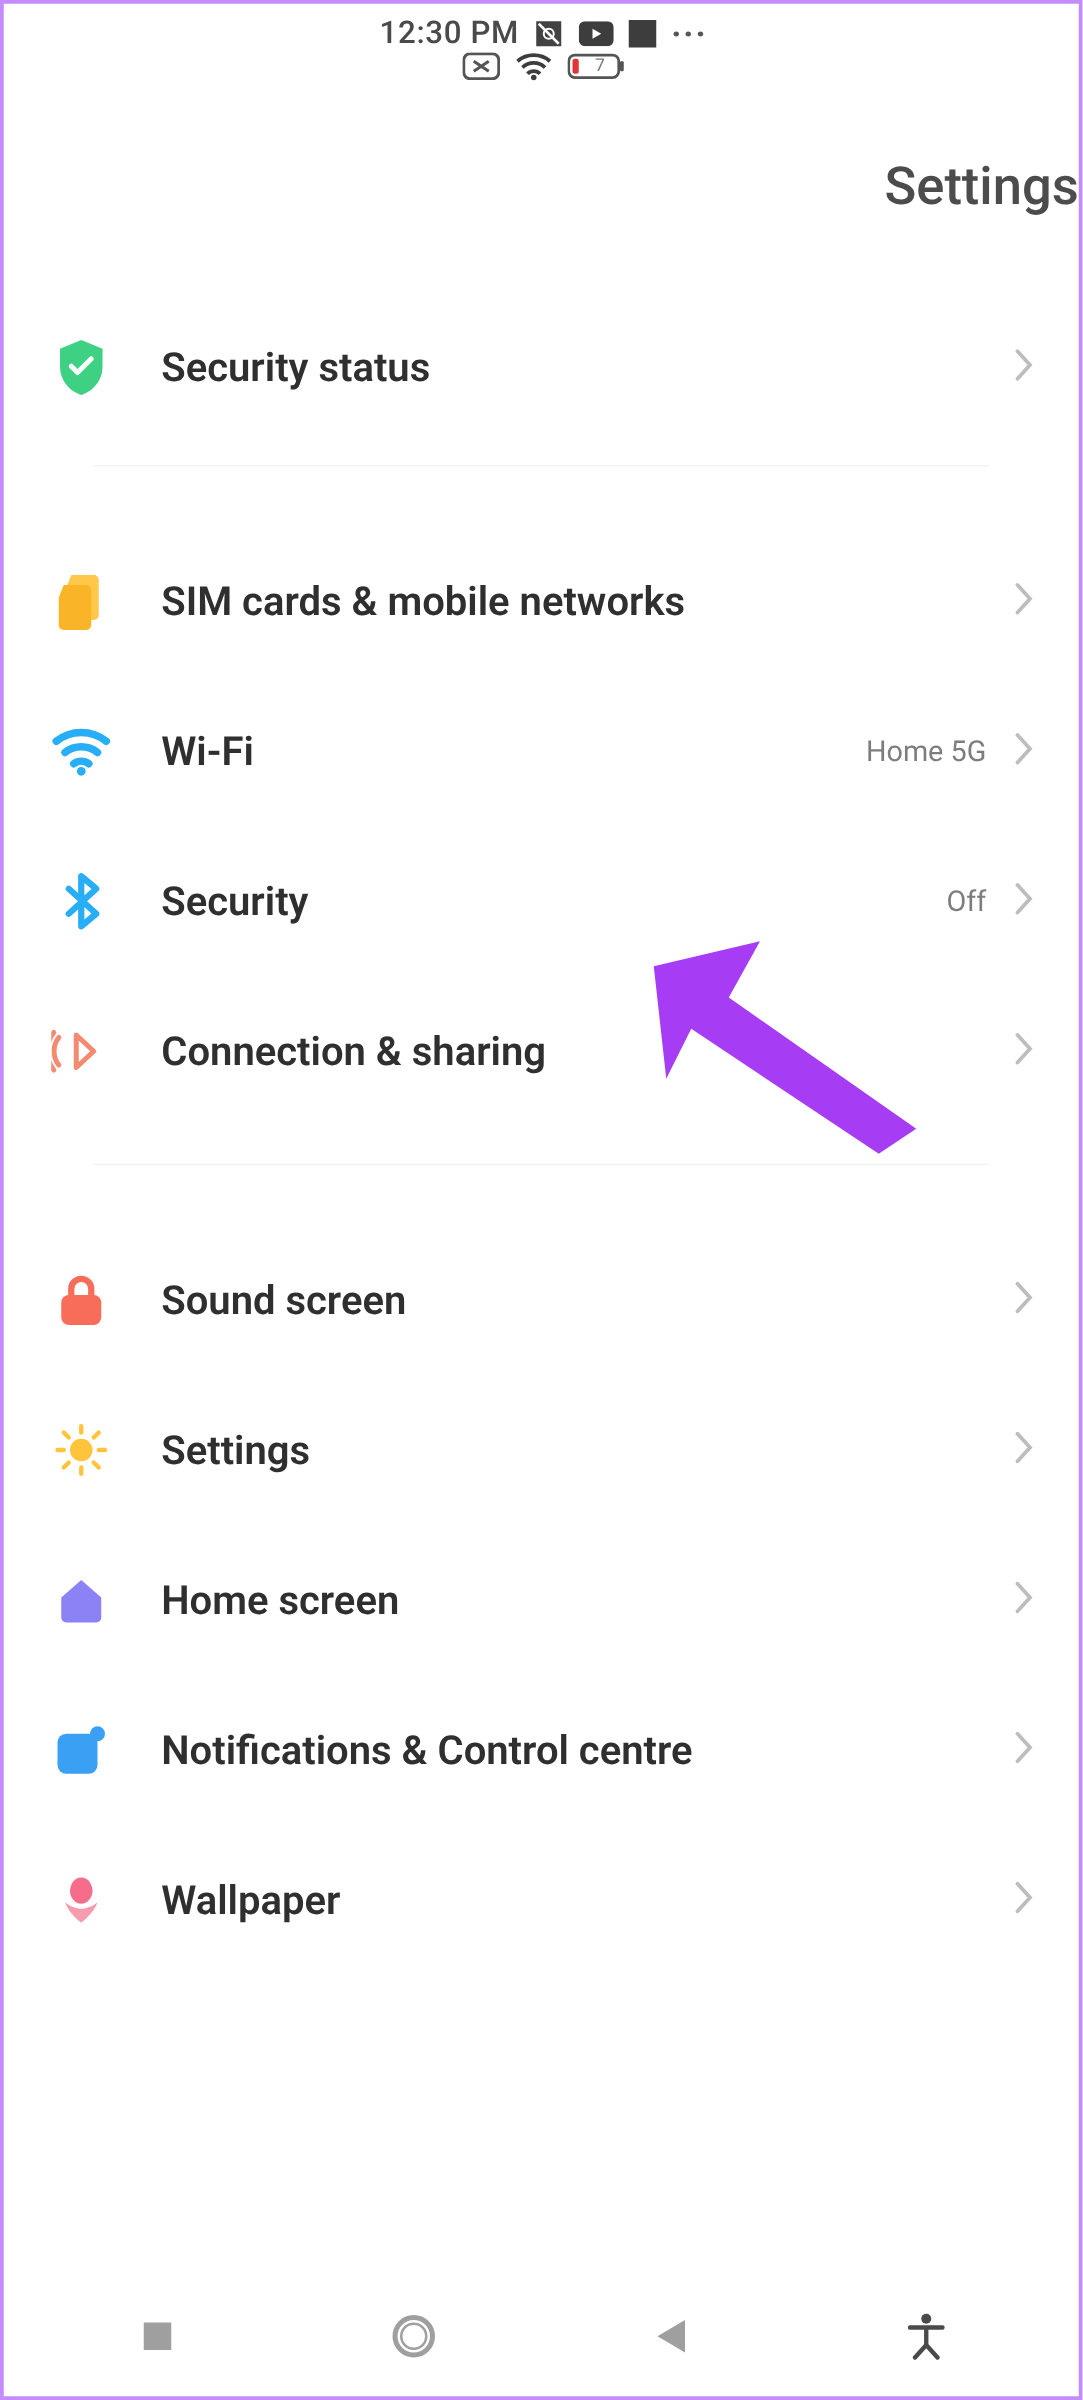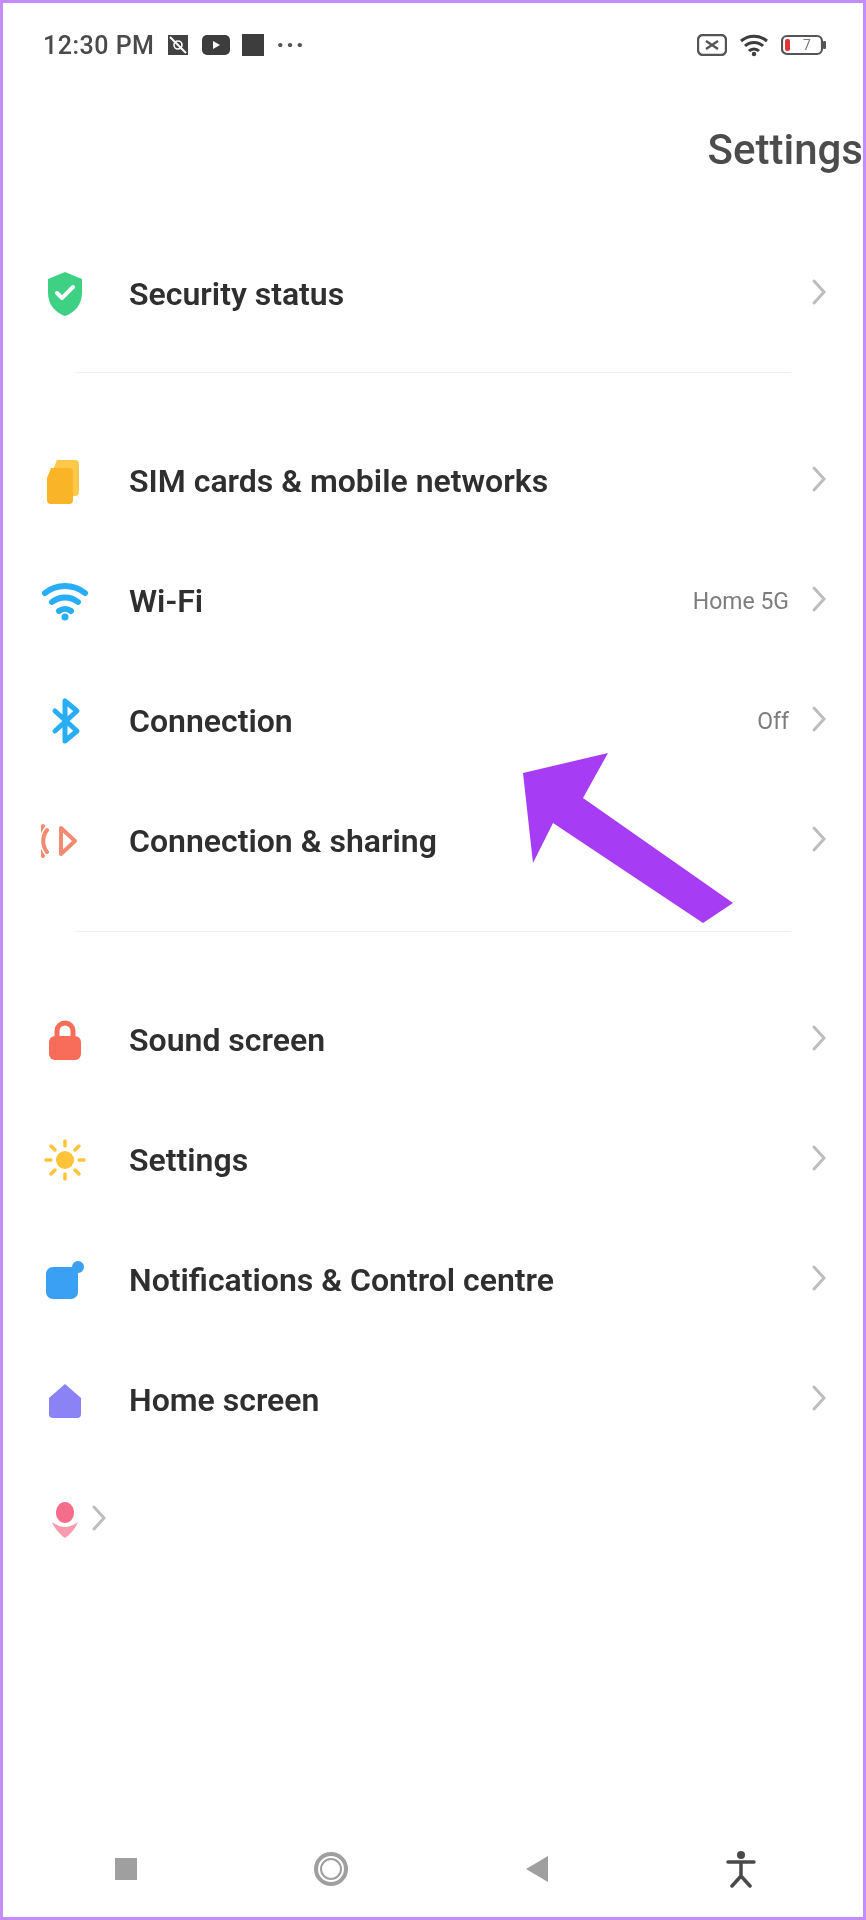--- a/index.html
+++ b/index.html
@@ -8,24 +8,25 @@
     font-family: -apple-system, "Segoe UI", Roboto, Helvetica, Arial, sans-serif;
     background: #fff;
     border: 3px solid #c48dff;
     position: relative;
     overflow: hidden;
   }
 
   
   .statusbar {
     display: flex;
-    justify-content: space-between;
+    justify-content: flex-end;
     align-items: center;
     padding: 22px 36px 10px 40px;
     height: 72px;
+    flex-direction: column;
   }
   .sb-left, .sb-right { display: flex; align-items: center; gap: 12px; }
   .sb-time { font-size: 25px; font-weight: 500; color: #4a4a4a; letter-spacing: 0.5px; }
   .sb-icon { display: inline-flex; align-items: center; justify-content: center; }
   .sb-square { width: 22px; height: 22px; background: #3d3d3d; }
   .sb-dots { font-size: 24px; color: #555; letter-spacing: 2px; font-weight: 900; line-height: 0;}
   .sb-batt-num { font-size: 14px; color: #7a7a7a; }
 
   
   .page-title {
@@ -189,21 +190,21 @@
         </svg>
     </span>
   </div>
 
   <div class="item">
     <span class="item-icon">
       <svg width="32" height="48" viewBox="0 0 32 48">
           <path d="M16 4v40l12-10L6 14m0 20l22-20L16 4" stroke="#27aef7" stroke-width="5" fill="none" stroke-linejoin="round" stroke-linecap="round"></path>
         </svg>
     </span>
-    <span class="item-label">Connection</span>
+    <span class="item-label">Security</span>
     <span class="item-value">Off</span>
     <span class="chevron">
       <svg width="16" height="28" viewBox="0 0 16 28">
           <path d="M3 3l10 11L3 25" stroke="currentColor" stroke-width="3" fill="none" stroke-linecap="round"></path>
         </svg>
     </span>
   </div>
 
   <div class="item">
     <span class="item-icon">
@@ -257,54 +258,55 @@
     <span class="chevron">
       <svg width="16" height="28" viewBox="0 0 16 28">
           <path d="M3 3l10 11L3 25" stroke="currentColor" stroke-width="3" fill="none" stroke-linecap="round"></path>
         </svg>
     </span>
   </div>
 
 
   <div class="item">
     <span class="item-icon">
+      <svg width="40" height="40" viewBox="0 0 40 40">
+          <path d="M20 4 L36 18v16a4 4 0 0 1-4 4H8a4 4 0 0 1-4-4V18z" fill="#8b82f6"></path>
+        </svg>
+    </span>
+    <span class="item-label">Home screen</span>
+    <span class="chevron">
+      <svg width="16" height="28" viewBox="0 0 16 28">
+          <path d="M3 3l10 11L3 25" stroke="currentColor" stroke-width="3" fill="none" stroke-linecap="round"></path>
+        </svg>
+    </span>
+  </div>
+
+  <div class="item">
+    <span class="item-icon">
       <svg width="42" height="42" viewBox="0 0 42 42">
           <rect x="2" y="8" width="32" height="32" rx="7" fill="#3aa0f4"></rect>
           <circle cx="34" cy="8" r="6" fill="#3aa0f4"></circle>
         </svg>
     </span>
     <span class="item-label">Notifications &amp; Control centre</span>
     <span class="chevron">
       <svg width="16" height="28" viewBox="0 0 16 28">
           <path d="M3 3l10 11L3 25" stroke="currentColor" stroke-width="3" fill="none" stroke-linecap="round"></path>
         </svg>
     </span>
   </div>
 
   <div class="item">
     <span class="item-icon">
-      <svg width="40" height="40" viewBox="0 0 40 40">
-          <path d="M20 4 L36 18v16a4 4 0 0 1-4 4H8a4 4 0 0 1-4-4V18z" fill="#8b82f6"></path>
-        </svg>
-    </span>
-    <span class="item-label">Home screen</span>
-    <span class="chevron">
-      <svg width="16" height="28" viewBox="0 0 16 28">
-          <path d="M3 3l10 11L3 25" stroke="currentColor" stroke-width="3" fill="none" stroke-linecap="round"></path>
-        </svg>
-    </span>
-  </div>
-
-  <div class="item">
-    <span class="item-icon">
       <svg width="42" height="44" viewBox="0 0 42 44">
           <path d="M21 4c6 0 9 6 9 11s-4 10-9 10-9-5-9-10 3-11 9-11z" fill="#f56d8a"></path>
           <path d="M8 24c4 10 13 16 13 16s9-6 13-16c-4 3-9 5-13 5s-9-2-13-5z" fill="#f89bae"></path>
         </svg>
     </span>
+    <span class="item-label">Wallpaper</span>
     <span class="chevron">
       <svg width="16" height="28" viewBox="0 0 16 28">
           <path d="M3 3l10 11L3 25" stroke="currentColor" stroke-width="3" fill="none" stroke-linecap="round"></path>
         </svg>
     </span>
   </div>
 
 </div>
 
 <div class="arrow-annot">

